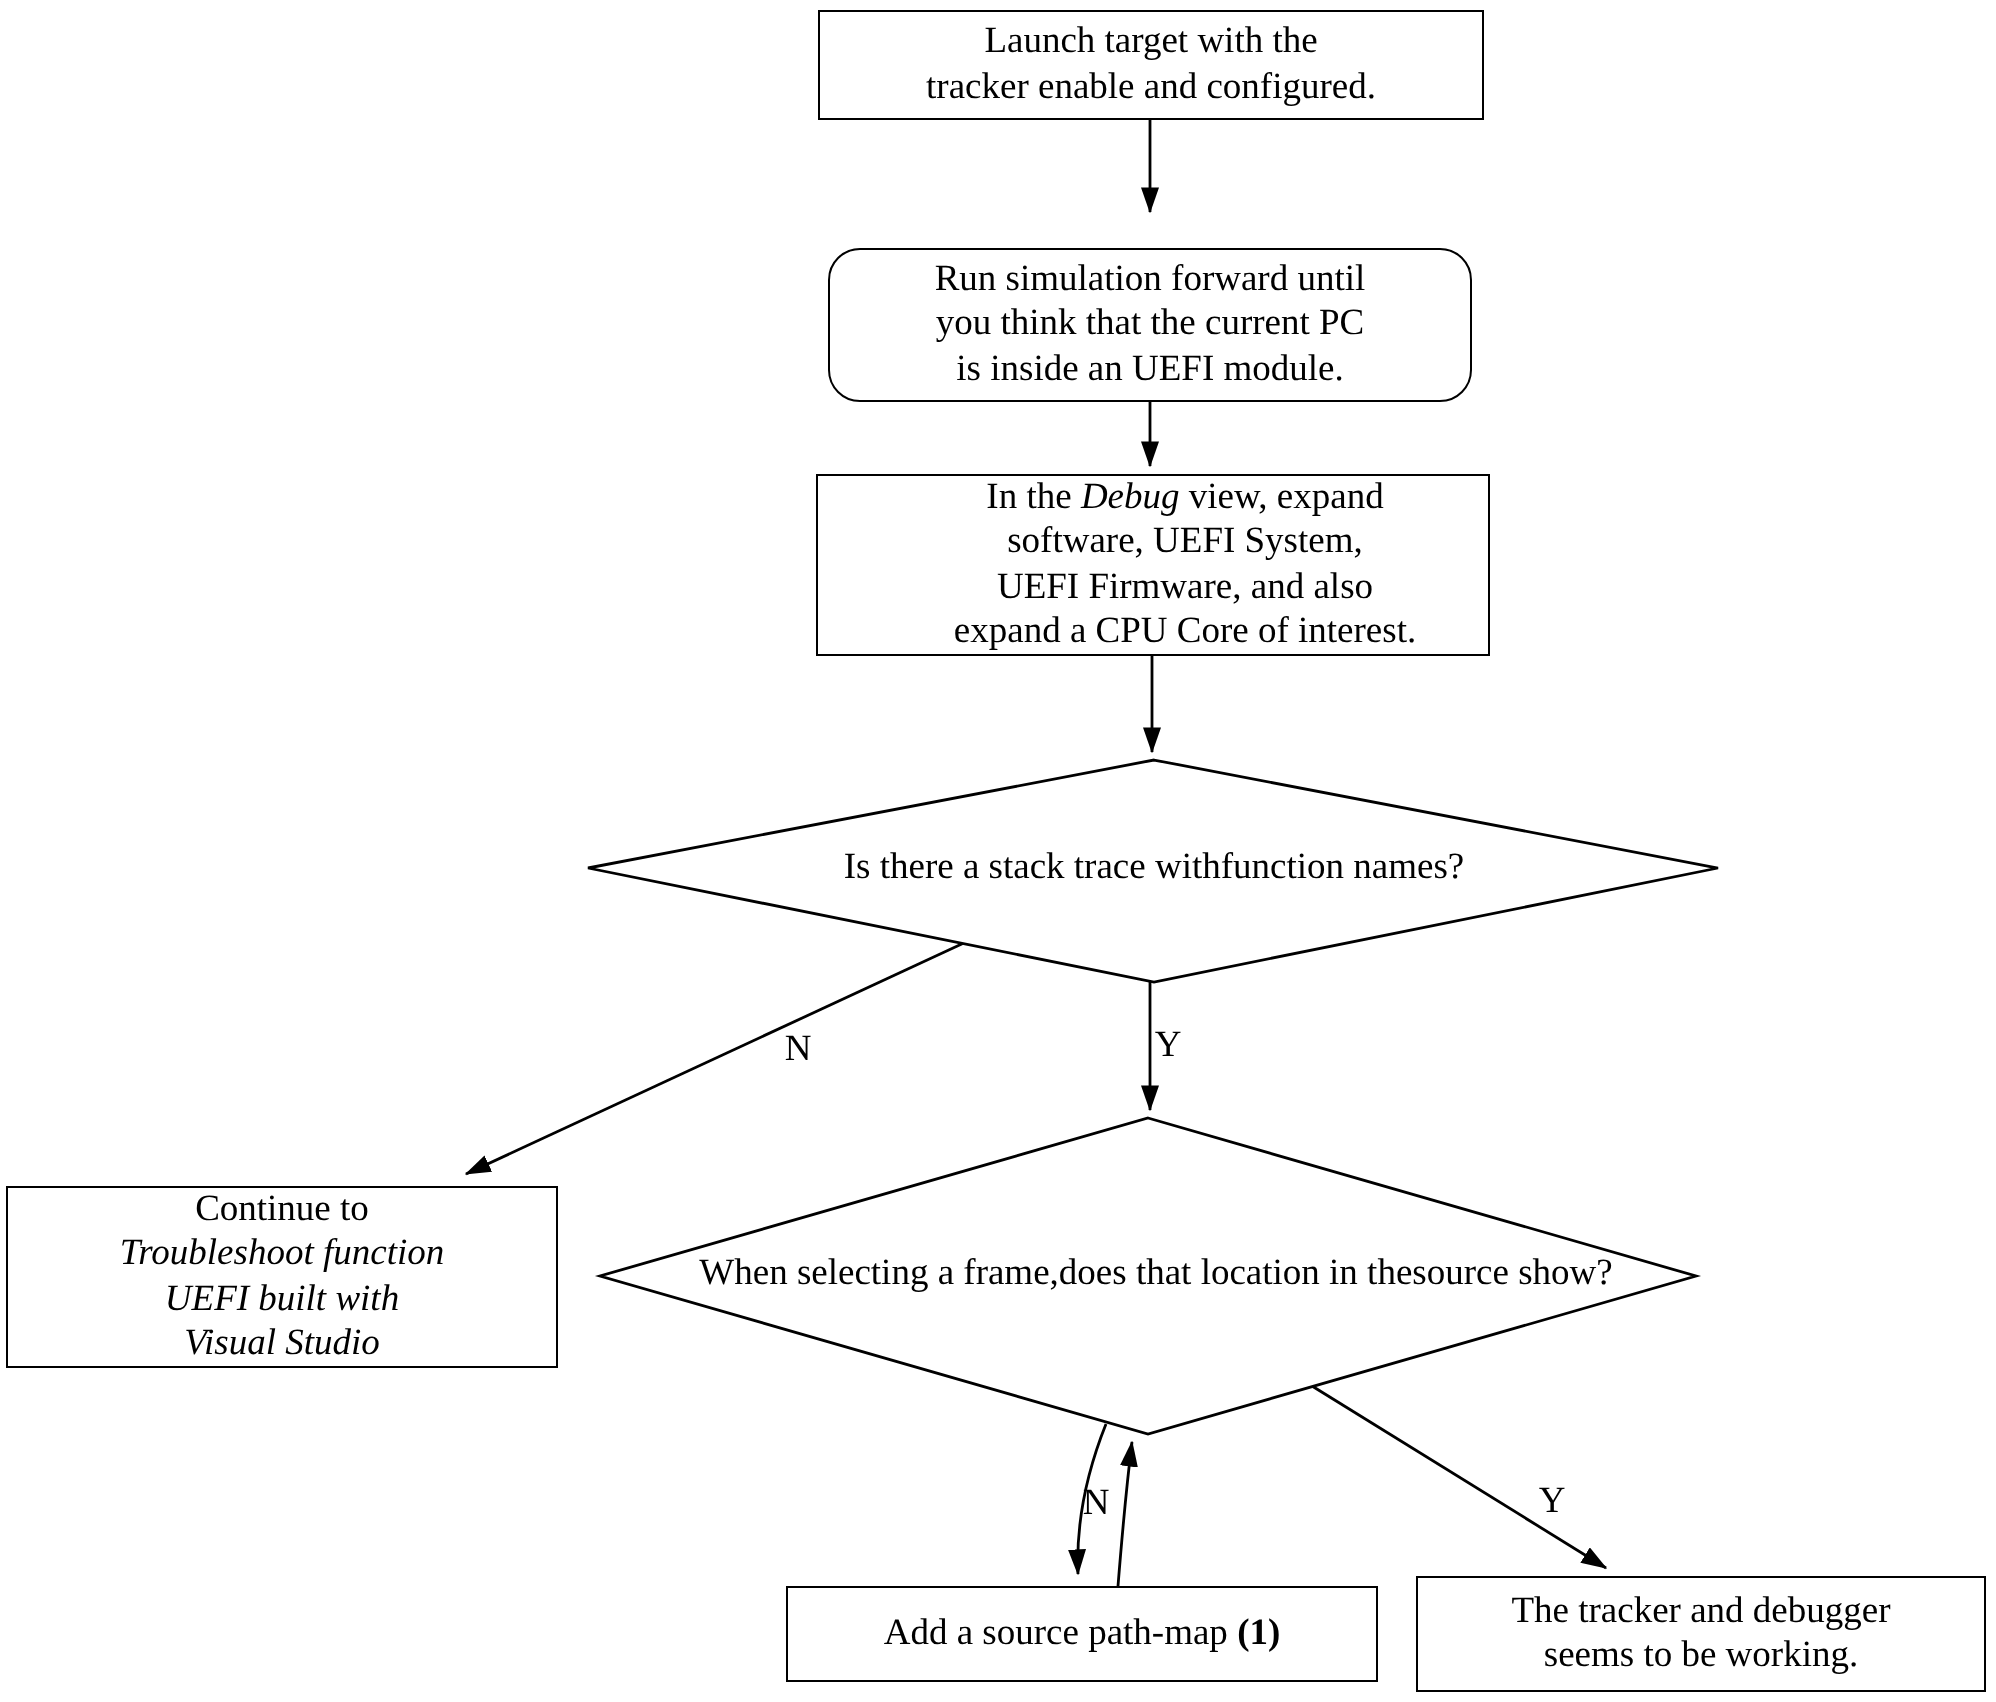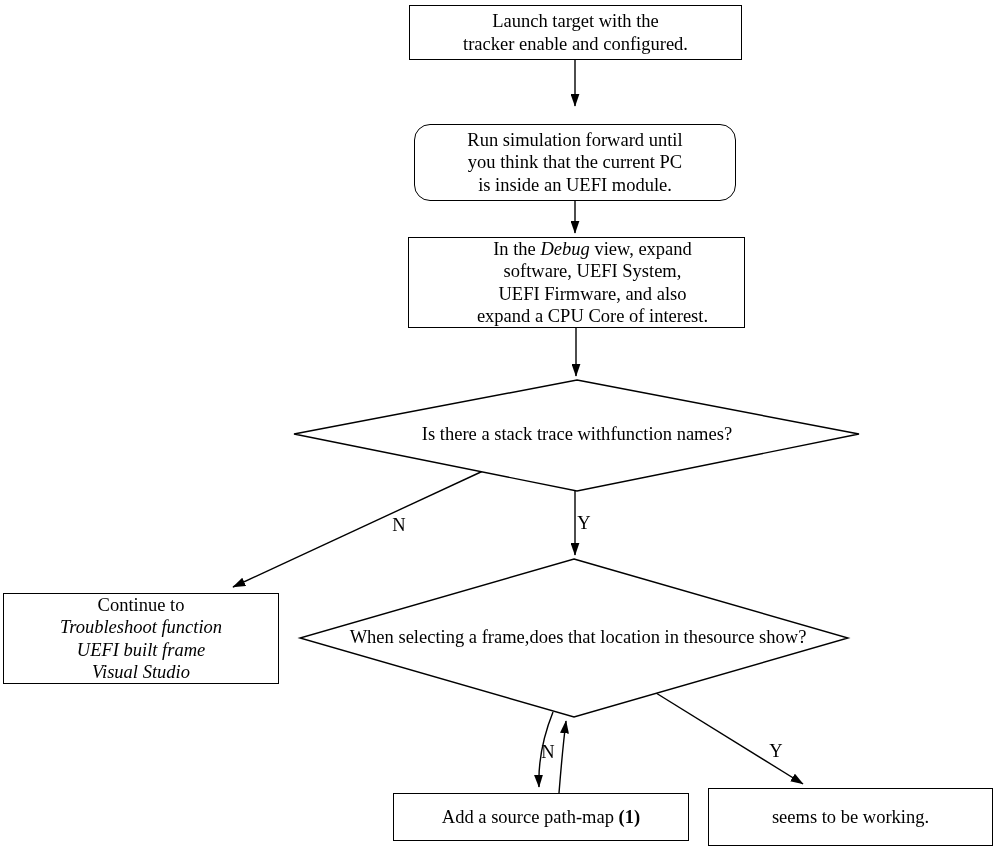--- a/index.html
+++ b/index.html
@@ -107,31 +107,32 @@
       <span>In the </span><span class="italic">Debug</span><span> view, expand</span>
     </div>
     <div>software, UEFI System,</div>
     <div>UEFI Firmware, and also</div>
     <div>expand a CPU Core of interest.</div>
   </div>
 
   <div class="node" style="left:3px; top:593px; width:276px; height:91px;">
     <div>Continue to</div>
     <div class="italic">Troubleshoot function</div>
-    <div class="italic">UEFI built frame</div>
+    <div class="italic">UEFI built with</div>
     <div class="italic">Visual Studio</div>
   </div>
 
   <div class="node" style="left:393px; top:793px; width:296px; height:48px;">
     <div>
       <span>Add a source path-map </span><span class="bold">(1)</span>
     </div>
   </div>
 
   <div class="node" style="left:708px; top:788px; width:285px; height:58px;">
+    <div>The tracker and debugger</div>
     <div>seems to be working.</div>
   </div>
 
   <div class="overlay" style="left:377px; top:411px; width:400px; height:46px;">
     <div>Is there a stack trace with</div>
     <div>function names?</div>
   </div>
 
   <div class="overlay" style="left:378px; top:603px; width:400px; height:68px;">
     <div>When selecting a frame,</div>

